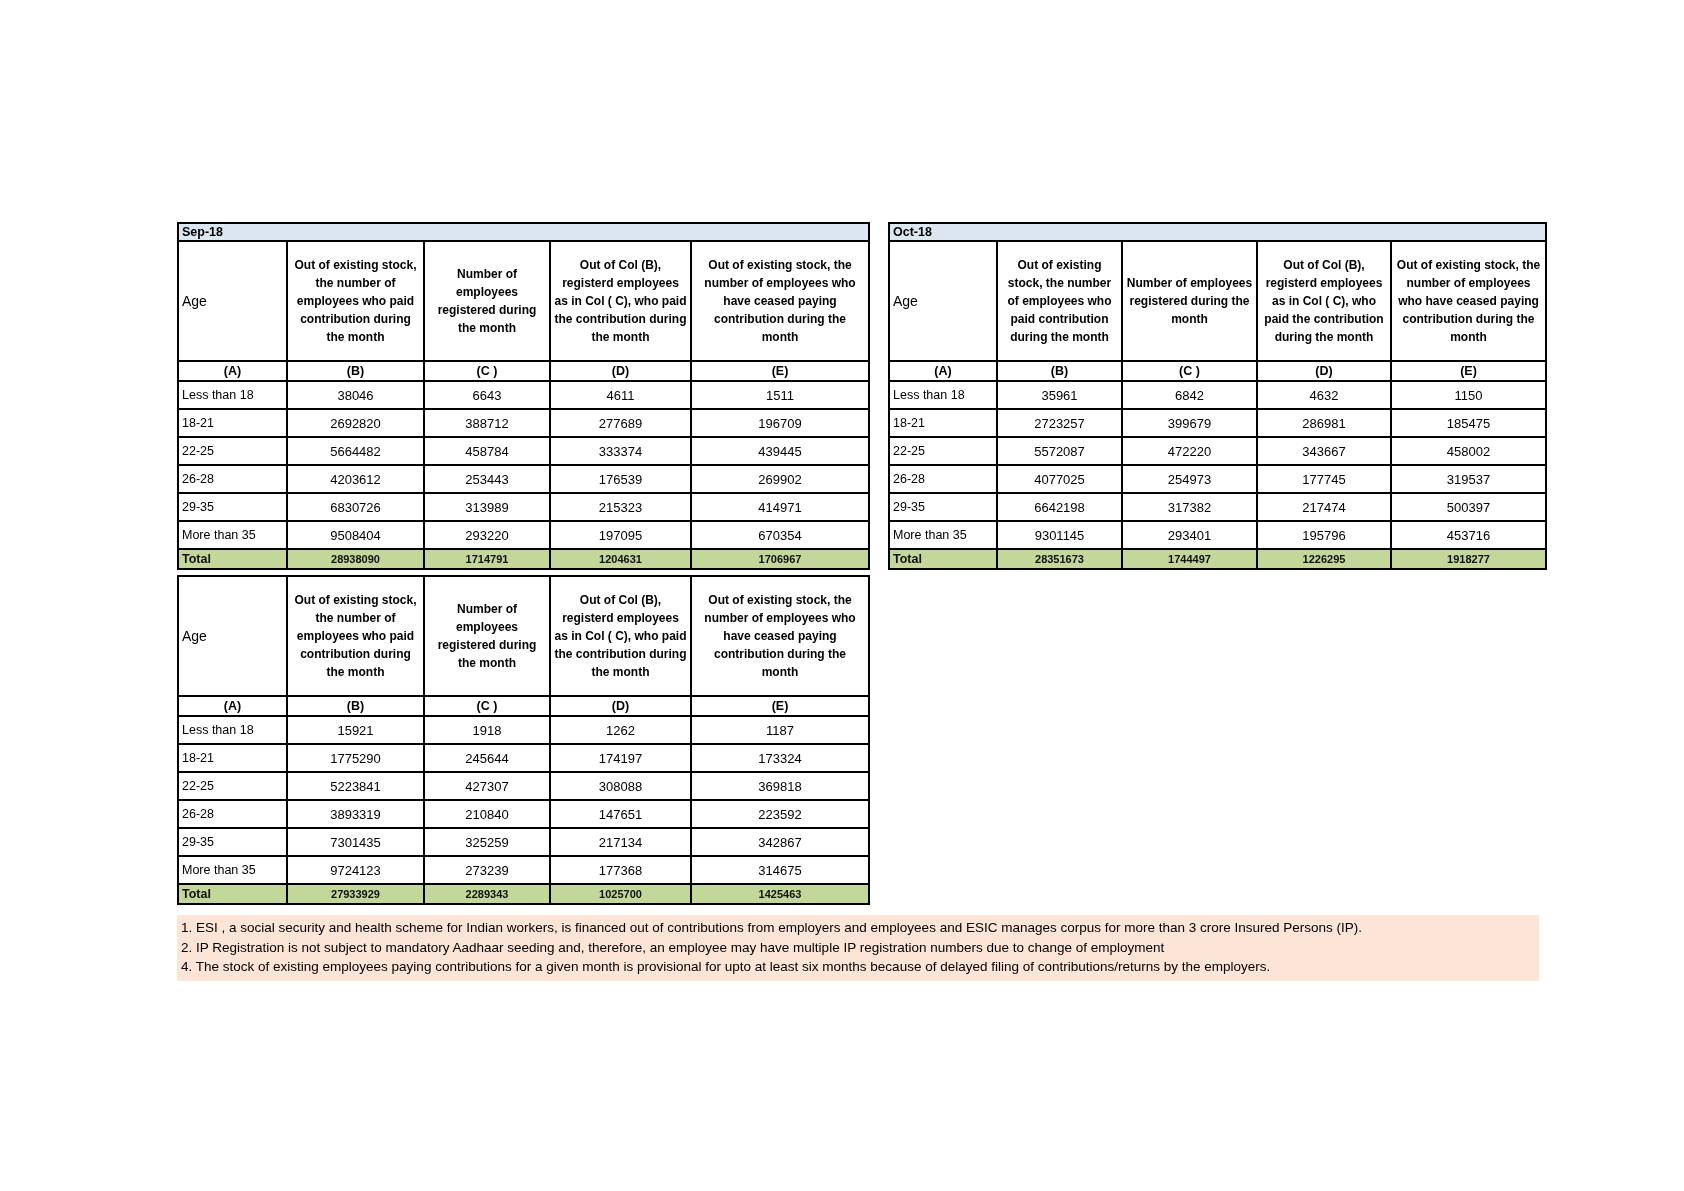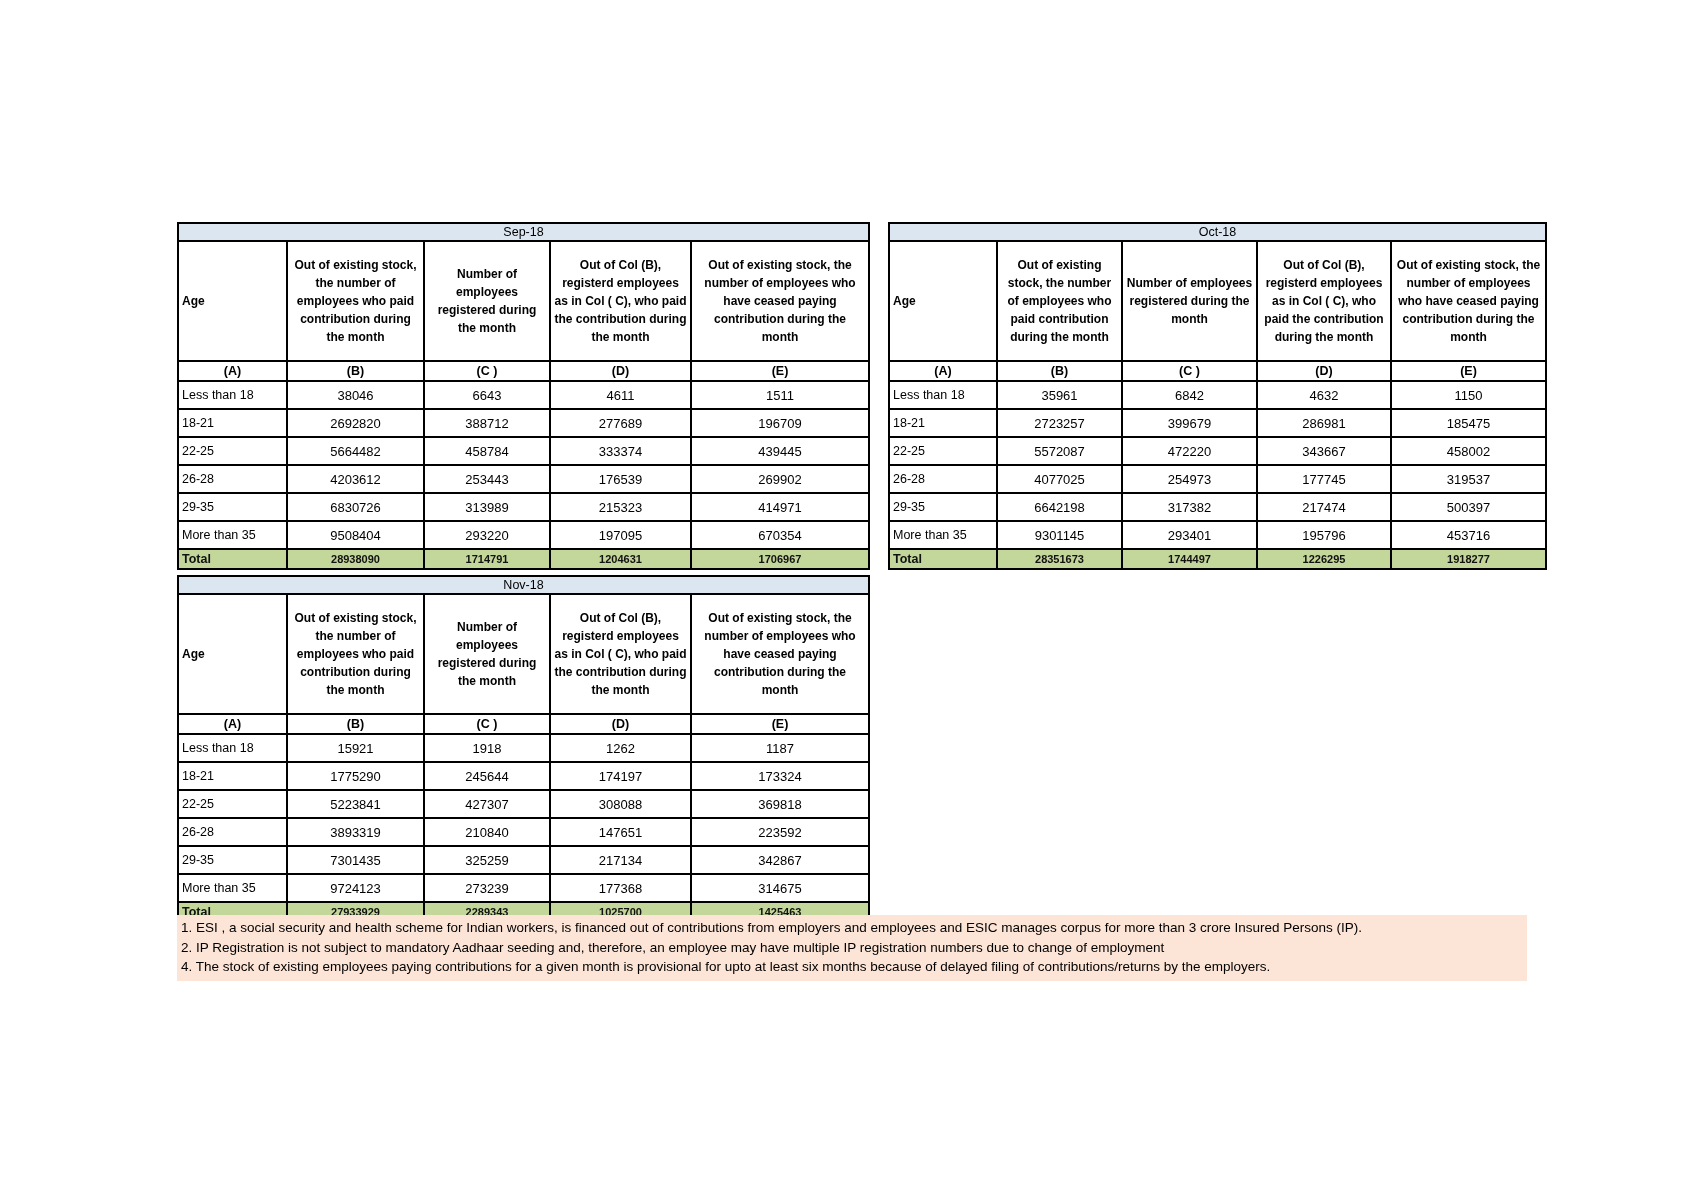--- a/index.html
+++ b/index.html
@@ -8,45 +8,45 @@
     background:#ffffff; color:#000;
     font-family:"Liberation Sans", sans-serif;
     overflow:hidden;
   }
   table.data {
     position:absolute; border-collapse:collapse; table-layout:fixed;
     border:2px solid #000;
   }
   table.data td { border:2px solid #000; overflow:hidden; padding:0 3px; }
   .title-cell {
-    background:#DCE6F1; font-weight:normal; text-align:center;
+    background:#DCE6F1; font-weight:bold; 
     font-size:12.5px; height:16px; vertical-align:middle;
   }
   tr.hdrrow { height:120px; }
   td.hdr {
     font-weight:bold; font-size:12px; line-height:18px;
     text-align:center; vertical-align:middle; padding:2px 4px;
   }
   td.hdr-age {
-    font-weight:bold; font-size:12px; text-align:left;
+    font-weight:normal; font-size:14px; text-align:left;
     vertical-align:middle; padding-left:3px;
   }
   tr.letters { height:20px; }
   tr.letters td { font-weight:bold; font-size:12.5px; text-align:center; vertical-align:middle; }
   tr.datarow { height:28px; }
   tr.datarow td { font-size:13px; text-align:center; vertical-align:middle; }
   td.agecell { text-align:left !important; font-size:12.5px !important; padding-left:3px; }
   tr.totalrow { height:20px; }
   tr.totalrow td {
     background:#C4D79B; font-weight:bold; font-size:11px;
     text-align:center; vertical-align:middle; color:#111;
   }
   .notes {
     position:absolute; background:#FCE4D6; color:#000;
-    font-size:13.5px; line-height:19.5px; padding:3px 0 4px 4px;
+    font-size:13.5px; line-height:19.5px; padding:3px 12px 4px 4px;
   }
   .note-line { white-space:nowrap; overflow:hidden; }
 </style>
 </head>
 <body>
 
 <div class="canvas">
 
   <table class="data" style="left:177px; top:222px; width:691px;">
     <colgroup>
@@ -206,23 +206,20 @@
 
   <table class="data" style="left:177px; top:575px; width:691px;">
     <colgroup>
       <col style="width:109px">
         <col style="width:137px">
         <col style="width:126px">
         <col style="width:141px">
         <col style="width:178px">
     </colgroup>
     <tbody>
-        <tr>
-          <td colspan="5" class="title-cell">Nov-18</td>
-        </tr>
     <tr class="hdrrow">
       <td class="hdr-age">Age</td>
       <td class="hdr">Out of existing stock, the number of employees who paid contribution during the month</td>
       <td class="hdr">Number of employees registered during the month</td>
       <td class="hdr">Out of Col (B), registerd employees as in Col ( C), who paid the contribution during the month</td>
       <td class="hdr">Out of existing stock, the number of  employees  who have ceased paying contribution during the month</td>
     </tr>
     <tr class="letters">
       <td>(A)</td>
       <td>(B)</td>

